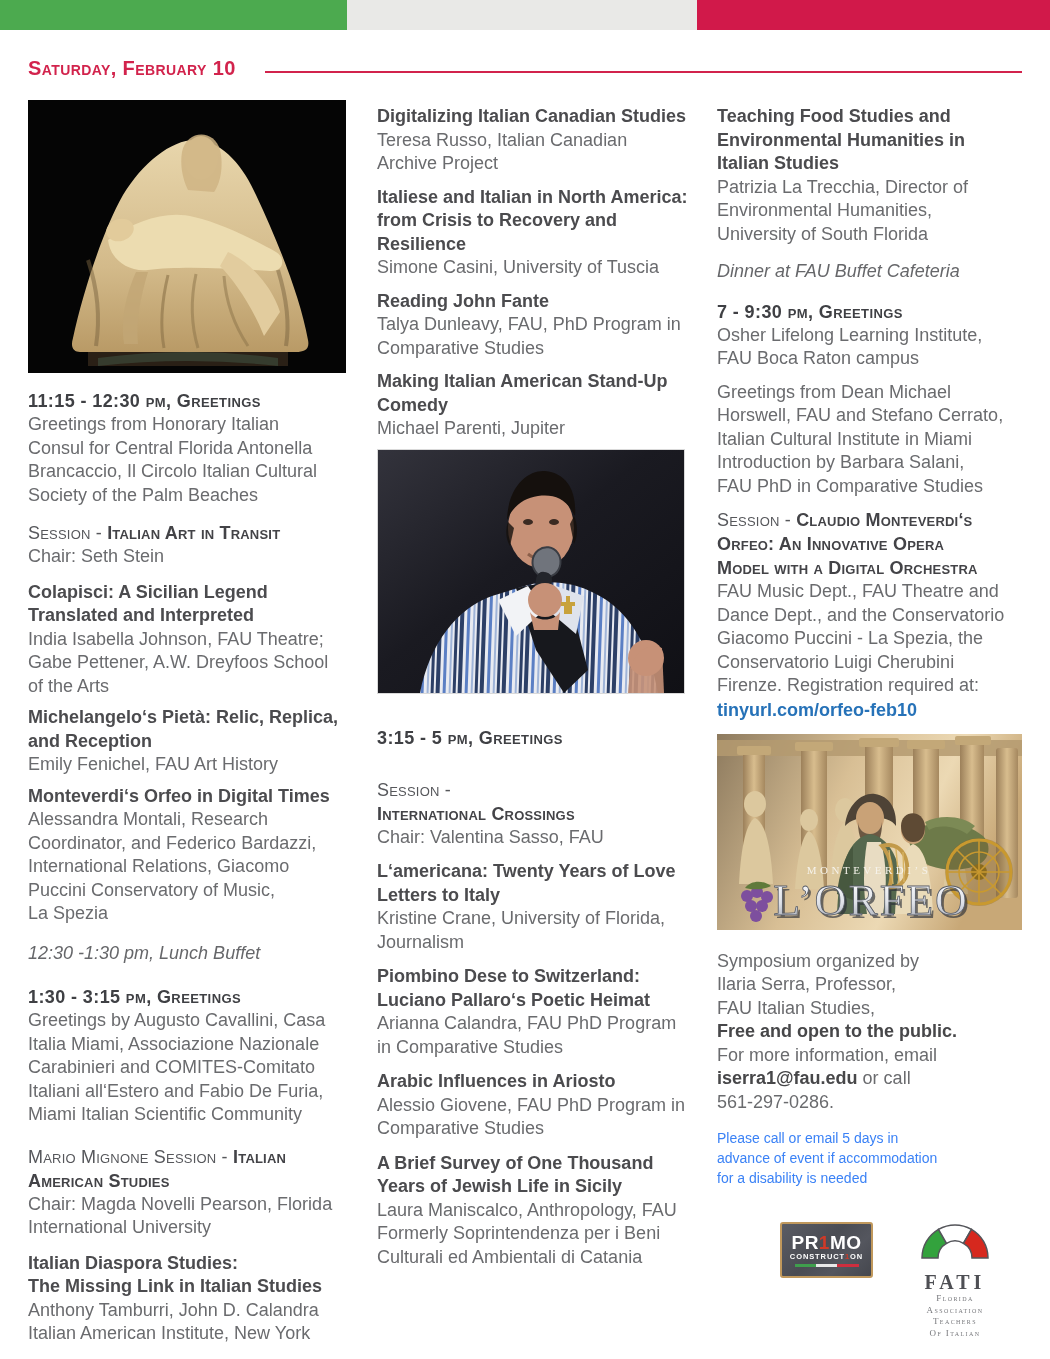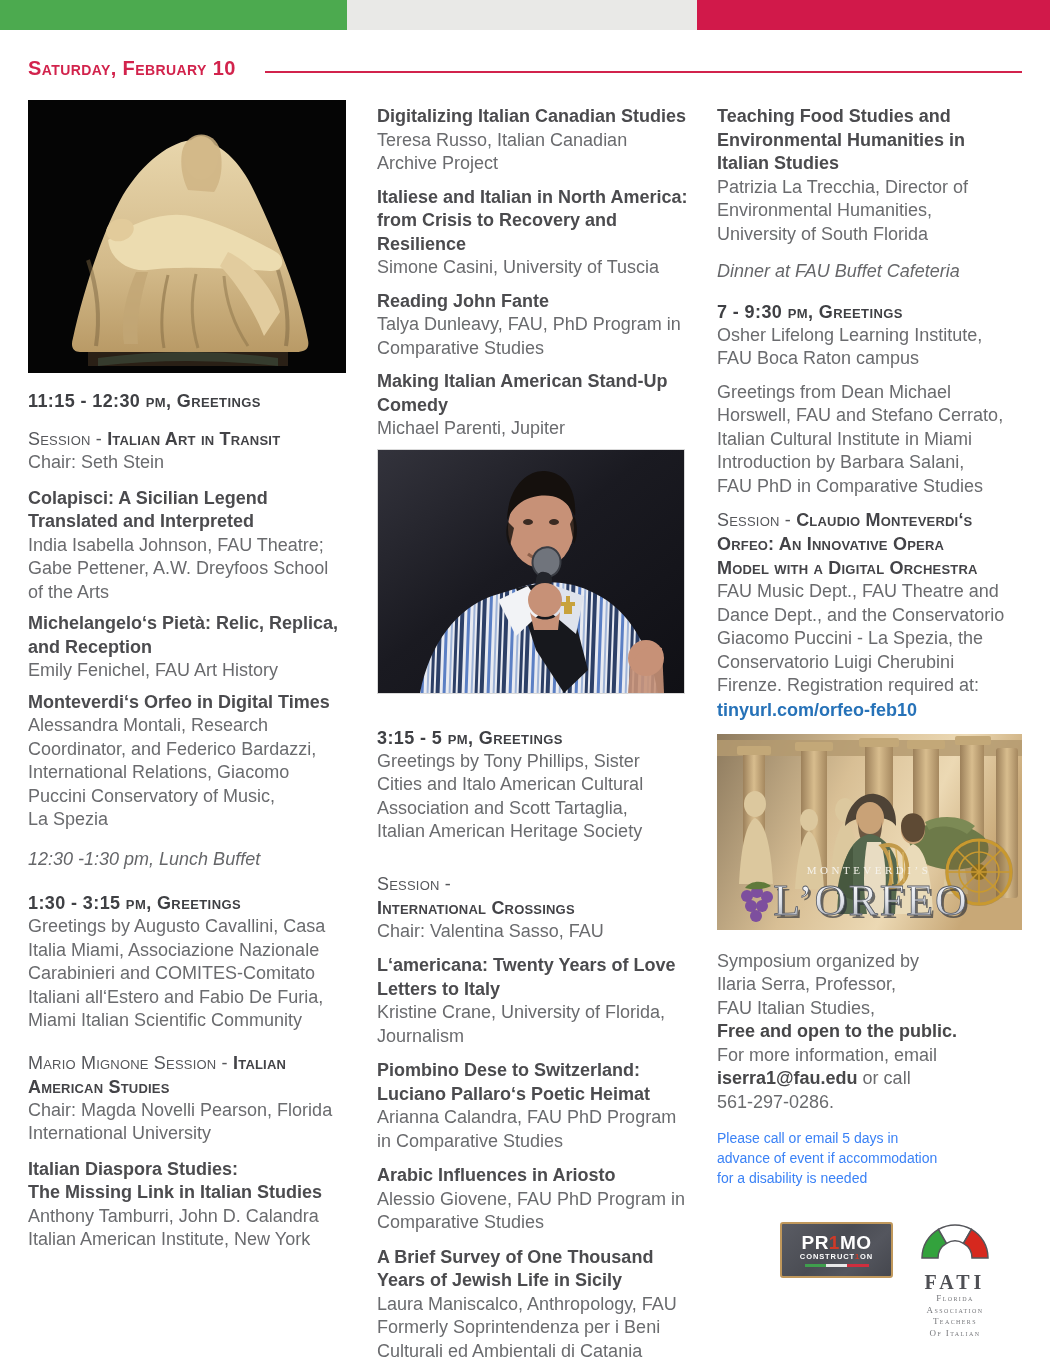--- a/index.html
+++ b/index.html
@@ -31,21 +31,21 @@
   .sc .ttl{font-weight:700;color:#434347;}
   .note-italic{font-size:18px;line-height:23.5px;font-style:italic;color:#66676a;}
   .small-note{font-size:14px;line-height:20px;color:#3b82f6;white-space:pre-line;}
   .org-line{font-size:18px;line-height:23.5px;color:#6a6b6e;white-space:pre-line;}
   .org-bold{font-weight:700;color:#474749;}
   .link{font-size:18px;line-height:24px;font-weight:700;color:#2672b8;cursor:pointer;}
   .photo{display:block;}
   .photo-border{border:1px solid #d9d9d9;}
   
   .logo-row{position:relative;height:86px;}
-  .primo{position:absolute;left:63px;top:0;width:113px;height:56px;box-sizing:border-box;
+  .primo{position:absolute;left:63px;top:0;width:93px;height:56px;box-sizing:border-box;
          background:linear-gradient(135deg,#5a5c64 0%,#4a4c53 45%,#54565e 70%,#45474e 100%);
          border:2px solid #c0985c;border-radius:3px;display:flex;flex-direction:column;
          align-items:center;justify-content:center;}
   .primo-l1{font-size:19px;font-weight:700;letter-spacing:.5px;color:#ffffff;line-height:19px;}
   .primo-l2{font-size:7.5px;font-weight:700;letter-spacing:.9px;color:#ffffff;line-height:9px;}
   .primo .one{color:#cf3a28;}
   .primo-stripe{width:64px;height:3px;margin-top:3px;
      background:linear-gradient(90deg,#3f9e4d 0 33%,#e8e8e8 33% 66%,#cf2e3e 66% 100%);}
   .fati{position:absolute;left:198px;top:0;width:80px;text-align:center;
         font-family:"Liberation Serif",serif;}
@@ -90,20 +90,24 @@
       <path d="M120,172 C112,198 108,222 110,244 L96,244 C92,216 100,190 108,172 Z" fill="#c2a676" opacity="0.8"></path>
       <path d="M140,175 C134,200 132,226 136,248" stroke="#8a7148" stroke-width="3" fill="none" opacity="0.6"></path>
       <path d="M168,174 C162,202 164,228 170,248" stroke="#8a7148" stroke-width="3" fill="none" opacity="0.5"></path>
       <path d="M196,176 C198,204 208,228 220,246" stroke="#8a7148" stroke-width="3" fill="none" opacity="0.5"></path>
       <path d="M60,160 C70,190 72,220 68,246" stroke="#7a6340" stroke-width="4" fill="none" opacity="0.5"></path>
       <path d="M250,170 C258,196 262,222 258,246" stroke="#7a6340" stroke-width="4" fill="none" opacity="0.5"></path>
     </svg>
 
     <div class="blk" style="margin-top:16px">
       <div class="time-h"><span>11:15 - 12:30 pm, </span><span>Greetings</span></div>
+      <div class="b">Greetings from Honorary Italian
+Consul for Central Florida Antonella
+Brancaccio, Il Circolo Italian Cultural
+Society of the Palm Beaches</div>
     </div>
 
     <div class="blk" style="margin-top:14px">
       <div class="sc"><span class="pfx">Session</span><span class="pfx"> - </span><span class="ttl">Italian Art in Transit</span></div>
       <div class="b">Chair: Seth Stein</div>
     </div>
 
     <div class="blk">
       <div class="t">Colapisci: A Sicilian Legend
 Translated and Interpreted</div>
@@ -214,24 +218,20 @@
       <circle cx="167" cy="150" r="17" fill="#c79177"></circle>
       <path d="M152,162 C158,172 176,172 182,162 L180,180 L156,180 Z" fill="#c79177"></path>
       <rect x="186" y="152" width="8" height="12" fill="#c8a23c"></rect>
       <path d="M188,150 h4 v6 h5 v4 h-5 v8 h-4 v-8 h-5 v-4 h5 Z" fill="#c8a23c" transform="translate(0,-4)"></path>
       <circle cx="268" cy="208" r="18" fill="#c79177"></circle>
       <path d="M252,218 C258,200 270,194 284,198 L286,243 L250,243 Z" fill="#c79177" opacity="0.9"></path>
     </svg>
 
     <div class="blk" style="margin-top:32px">
       <div class="time-h"><span>3:15 - 5 pm, </span><span>Greetings</span></div>
-      <div class="b">Greetings by Tony Phillips, Sister
-Cities and Italo American Cultural
-Association and Scott Tartaglia,
-Italian American Heritage Society</div>
     </div>
 
     <div class="blk" style="margin-top:28px">
       <div class="sc"><span class="pfx">Session -</span><br><span class="ttl">International Crossings</span></div>
       <div class="b">Chair: Valentina Sasso, FAU</div>
     </div>
 
     <div class="blk" style="margin-top:11px">
       <div class="t">L‘americana: Twenty Years of Love
 Letters to Italy</div>

